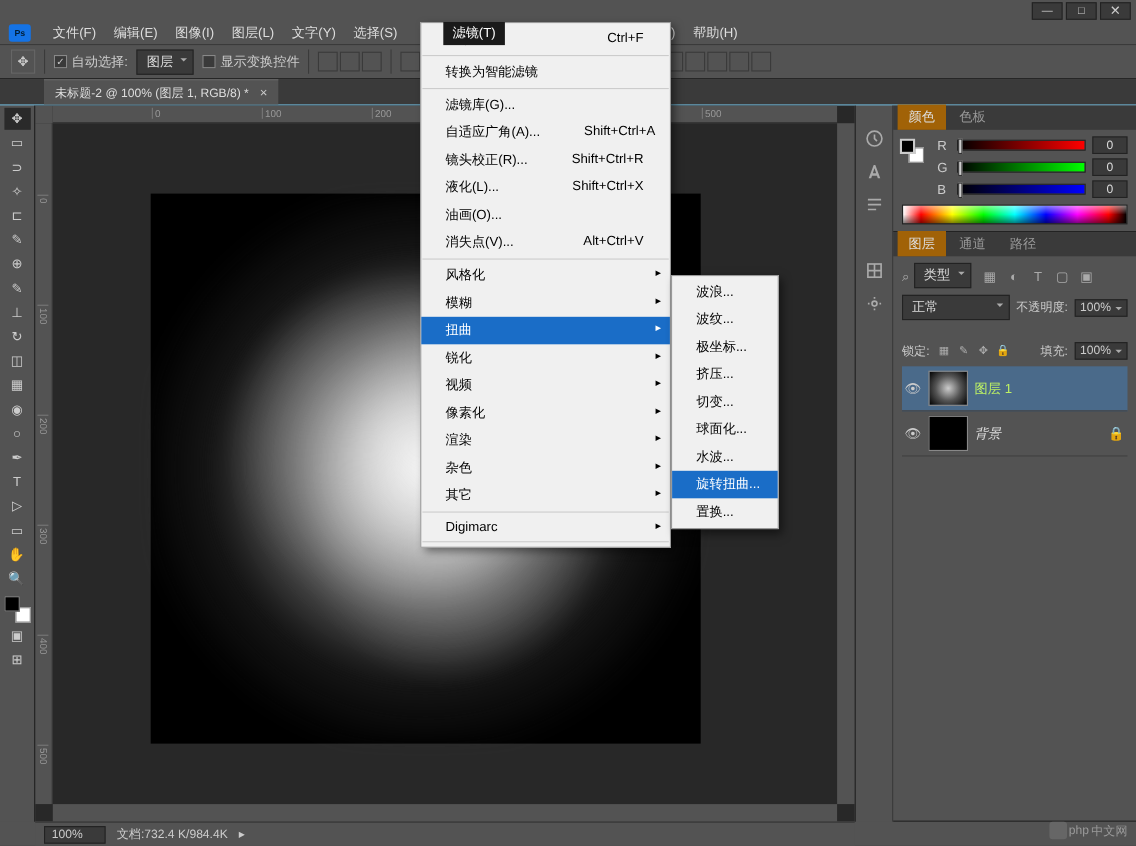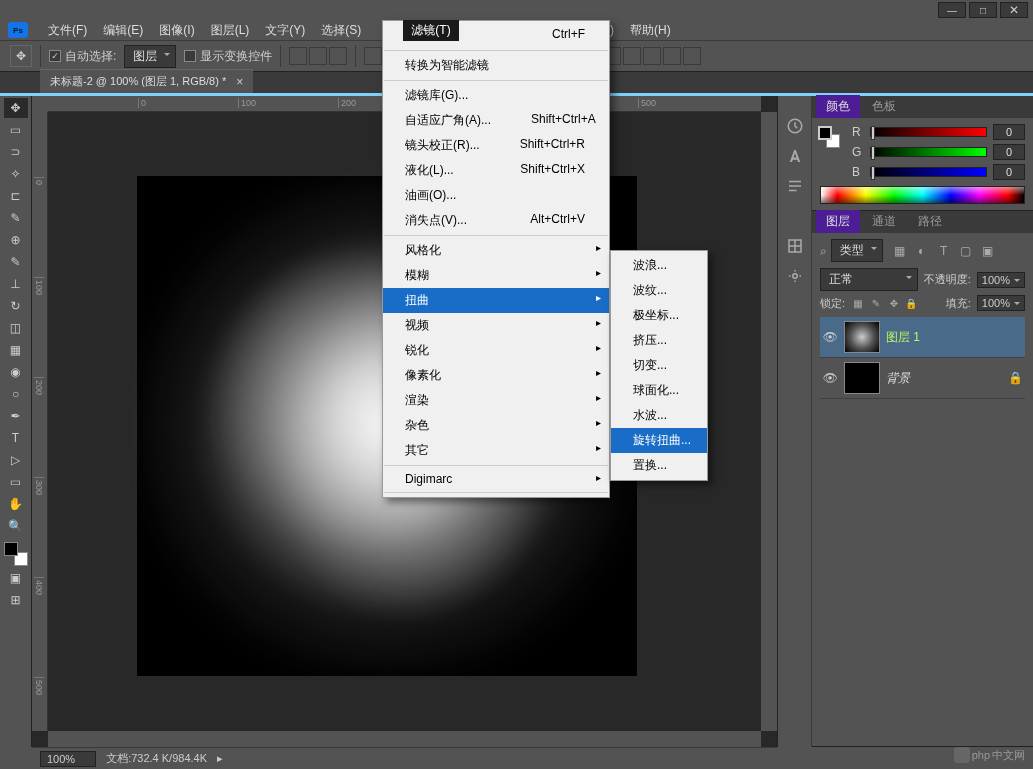--- a/index.html
+++ b/index.html
@@ -23,21 +23,21 @@
 .chk { width: 12px; height: 12px; border: 1px solid #888; background: #3a3a3a; display: inline-block; vertical-align: middle; margin-right: 4px; }
 .chk.checked::after { content: "✓"; font-size: 9px; color: #ccc; display: block; line-height: 10px; text-align: center; }
 .dd { background: #3a3a3a; border: 1px solid #222; padding: 2px 18px 2px 8px; position: relative; color: #ddd; font-size: 12px; }
 .dd::after { content: ""; position: absolute; right: 5px; top: 7px; border: 3px solid transparent; border-top-color: #aaa; }
 .sep { width: 1px; height: 22px; background: #3a3a3a; }
 .opt-label { color: #aaa; font-size: 12px; }
 .btn-group { display: flex; gap: 2px; }
 .bg-btn { width: 18px; height: 18px; border: 1px solid #3a3a3a; }
 
 
-.doc-tabs { height: 24px; background: #3a3a3a; border-bottom: 3px solid #7dd3fc; display: flex; align-items: flex-end; padding-left: 40px; }
+.doc-tabs { height: 24px; background: #3a3a3a; border-bottom: 1px solid #7dd3fc; display: flex; padding-left: 40px; }
 .doc-tab { background: #535353; padding: 4px 10px; color: #ddd; font-size: 11px; border-top: 1px solid #666; display: flex; align-items: center; gap: 10px; }
 .tab-close { color: #ccc; font-size: 12px; }
 
 
 .main { display: flex; height: calc(100% - 118px); }
 
 
 .tools { width: 32px; background: #535353; border-right: 1px solid #222; display: flex; flex-direction: column; align-items: center; padding-top: 2px; gap: 2px; }
 .tool { width: 24px; height: 20px; display: flex; align-items: center; justify-content: center; color: #ccc; position: relative; }
 .tool.active { background: #2a2a2a; }
@@ -60,21 +60,21 @@
 
 
 .panels { width: 256px; background: #535353; border-left: 1px solid #222; display: flex; }
 .panel-icons { width: 34px; border-right: 1px solid #3a3a3a; padding-top: 18px; display: flex; flex-direction: column; align-items: center; gap: 6px; }
 .picon { width: 24px; height: 24px; display: flex; align-items: center; justify-content: center; color: #aaa; }
 .picon svg { width: 18px; height: 18px; }
 .panel-stack { flex: 1; display: flex; flex-direction: column; }
 .panel { border-bottom: 1px solid #222; }
 .panel-tabs { display: flex; background: #3a3a3a; height: 22px; align-items: flex-end; padding-left: 4px; gap: 2px; }
 .ptab { padding: 3px 10px; color: #999; font-size: 12px; }
-.ptab.active { background: #4c1d95; color: #ddd; }
+.ptab.active { background: #a16207; color: #ddd; }
 .panel-body { padding: 6px 8px; }
 .color-sw-group { position: relative; width: 22px; height: 22px; }
 .sw-bg { position: absolute; bottom: 0; right: 0; width: 14px; height: 14px; background: #fff; border: 1px solid #888; }
 .sw-fg { position: absolute; top: 0; left: 0; width: 14px; height: 14px; background: #000; border: 2px solid #ccc; }
 .sliders { margin-left: 32px; }
 .slider-row { display: flex; align-items: center; gap: 6px; margin-bottom: 4px; }
 .slider-label { width: 12px; color: #ccc; }
 .slider-track { flex: 1; height: 10px; position: relative; border: 1px solid #222; }
 .track-r { background: linear-gradient(90deg, #000, #f00); }
 .track-g { background: linear-gradient(90deg, #000, #0f0); }
@@ -82,21 +82,21 @@
 .slider-thumb { position: absolute; left: 0; top: -2px; width: 4px; height: 14px; background: #ccc; border: 1px solid #333; }
 .slider-val { width: 32px; background: #3a3a3a; border: 1px solid #222; color: #ddd; text-align: center; font-size: 11px; padding: 1px 0; }
 .spectrum { height: 18px; margin-top: 6px; background: linear-gradient(90deg, #fff 0%, #f00 8%, #ff0 22%, #0f0 36%, #0ff 50%, #00f 64%, #f0f 78%, #f00 92%, #000 100%); border: 1px solid #222; position: relative; }
 .spectrum::before { content: ""; position: absolute; inset: 0; background: linear-gradient(180deg, rgba(255,255,255,0.5) 0%, transparent 50%, rgba(0,0,0,0.5) 100%); }
 
 
 .layer-controls { display: flex; gap: 4px; align-items: center; margin-bottom: 6px; }
 .layer-controls .dd { flex: 0 0 auto; }
 .lc-icons { display: flex; gap: 8px; margin-left: 6px; color: #aaa; }
 .lc-icons span { width: 14px; height: 14px; display: inline-flex; align-items: center; justify-content: center; }
-.blend-row { display: flex; align-items: center; gap: 6px; margin-bottom: 4px; }
+.blend-row { display: flex; align-items: center; gap: 6px; margin-bottom: 20px; }
 .blend-row .dd { flex: 1; }
 .opacity-label { color: #ccc; font-size: 11px; }
 .opacity-val { background: #3a3a3a; border: 1px solid #222; padding: 1px 14px 1px 4px; position: relative; font-size: 11px; }
 .opacity-val::after { content: ""; position: absolute; right: 4px; top: 6px; border: 3px solid transparent; border-top-color: #aaa; }
 .lock-row { display: flex; align-items: center; gap: 6px; margin-bottom: 6px; }
 .lock-icons { display: flex; gap: 4px; }
 .lock-icons span { width: 14px; height: 14px; display: inline-flex; align-items: center; justify-content: center; color: #aaa; font-size: 10px; }
 .layer-list { }
 .layer-item { display: flex; align-items: center; gap: 6px; padding: 4px 2px; border-bottom: 1px solid #404040; }
 .layer-item.active .layer-name { color: #bef264; }
@@ -420,24 +420,24 @@
   <div class="item sub">
       <span>风格化</span>
     </div>
   <div class="item sub">
       <span>模糊</span>
     </div>
   <div class="item sub hover">
       <span>扭曲</span>
     </div>
   <div class="item sub">
+      <span>锐化</span>
+    </div>
+  <div class="item sub">
       <span>视频</span>
-    </div>
-  <div class="item sub">
-      <span>锐化</span>
     </div>
   <div class="item sub">
       <span>像素化</span>
     </div>
   <div class="item sub">
       <span>渲染</span>
     </div>
   <div class="item sub">
       <span>杂色</span>
     </div>

